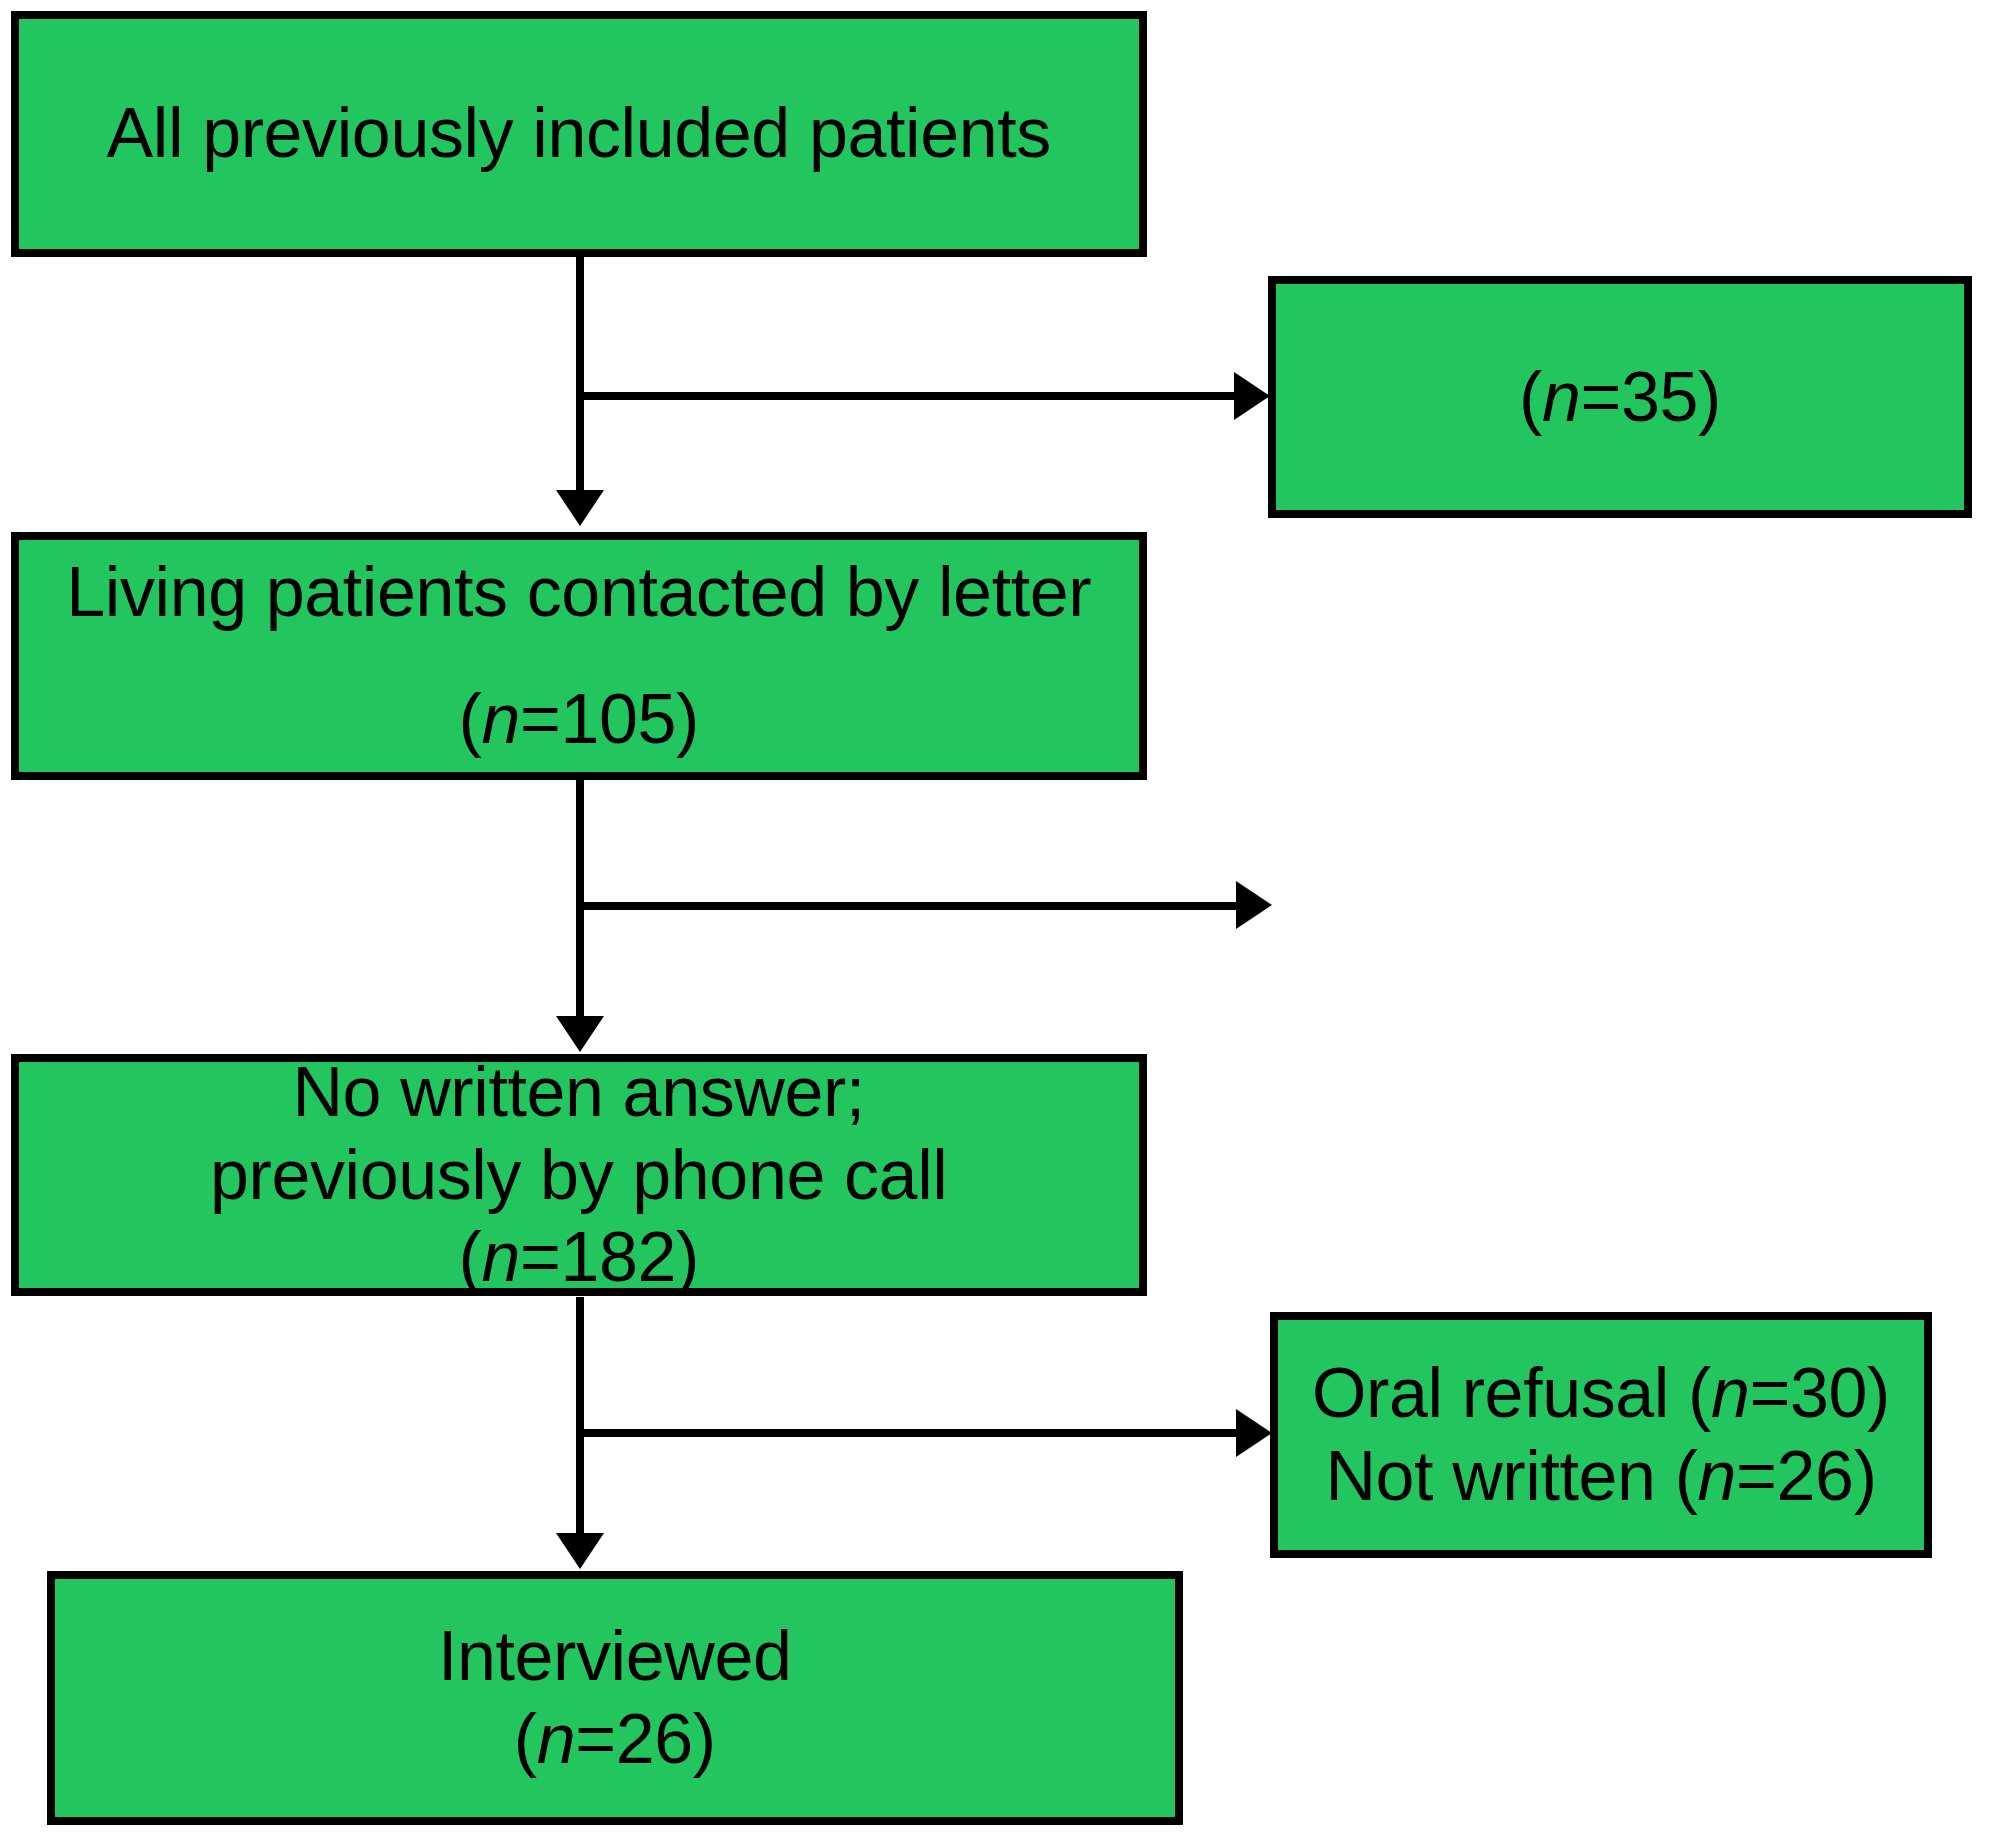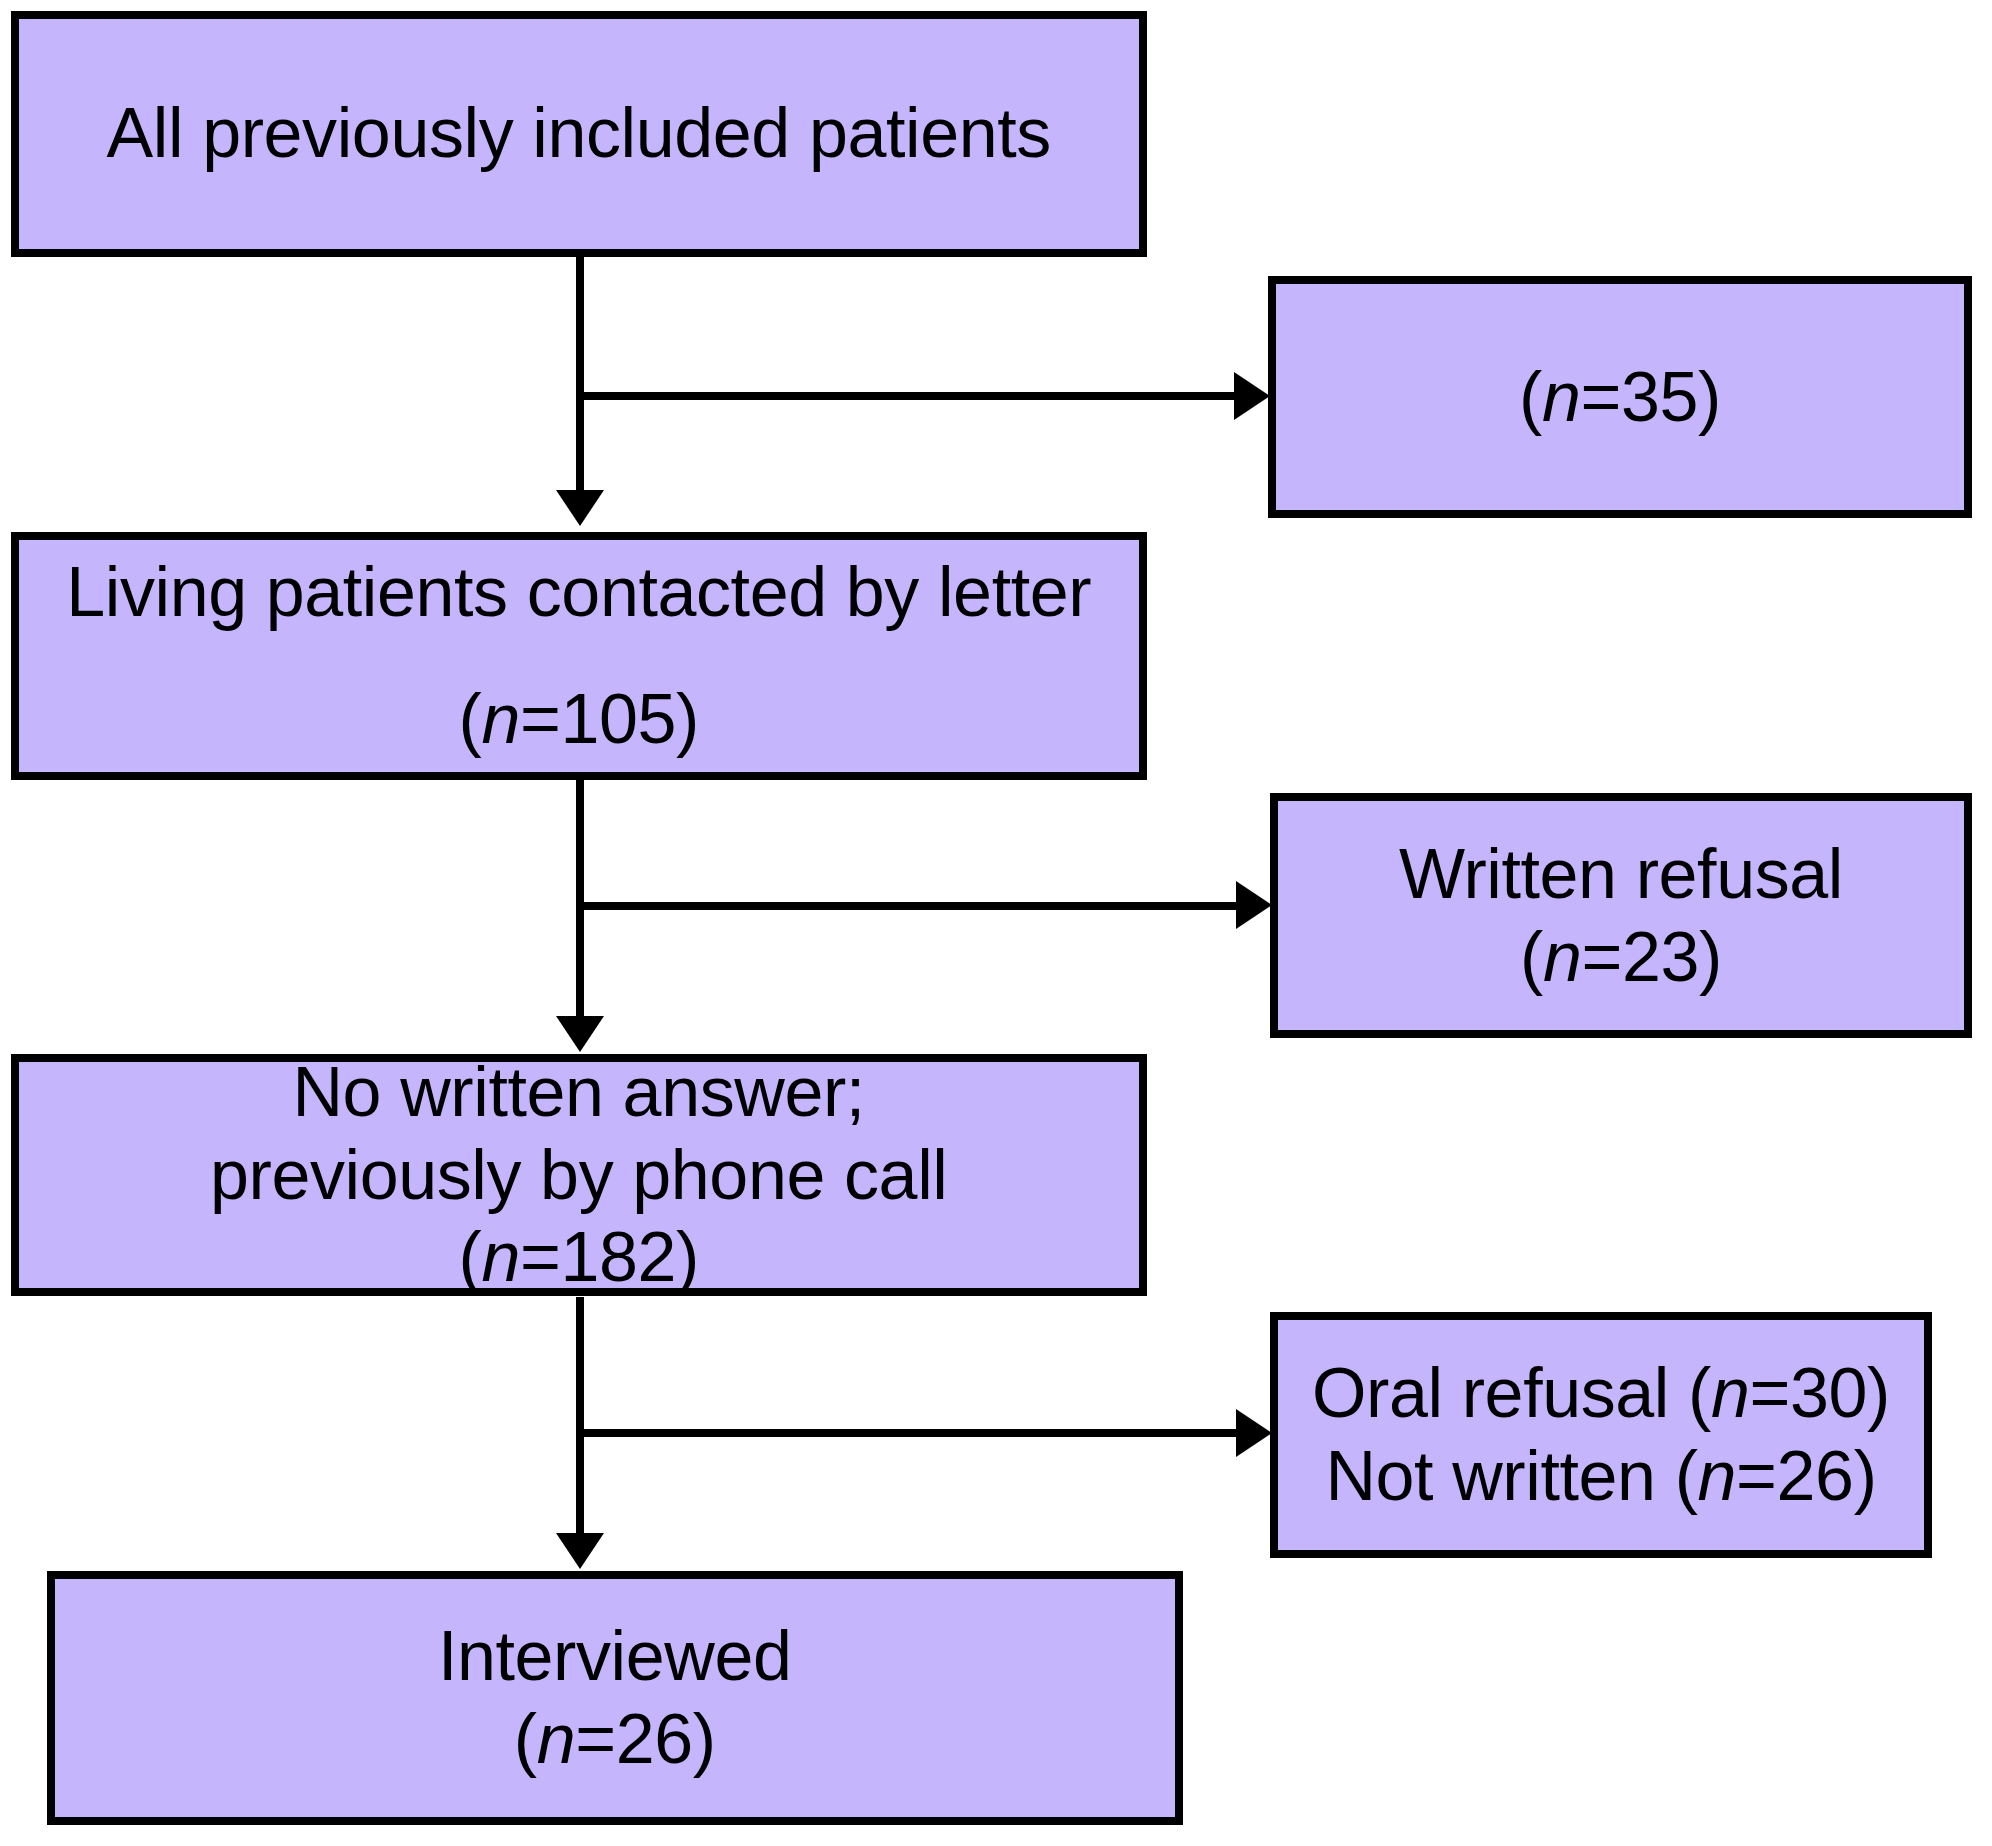--- a/index.html
+++ b/index.html
@@ -15,21 +15,21 @@
     position: relative;
     width: 1993px;
     height: 1846px;
     background: #ffffff;
     overflow: hidden;
   }
   .flow-box {
     position: absolute;
     box-sizing: border-box;
     border: 8px solid #000000;
-    background: #c4b5fd;
+    background: #22c55e;
     display: flex;
     flex-direction: column;
     align-items: center;
     justify-content: center;
     text-align: center;
     color: #000000;
     font-family: "Liberation Sans", sans-serif;
     font-size: 70px;
     line-height: 1.18;
     letter-spacing: -0.4px;
@@ -92,24 +92,20 @@
     <span class="line">Living patients contacted by letter</span>
     <span class="line">(<span class="ital">n</span>=105)</span>
   </div>
 
   <div class="vline" style="left:576px; top:780px; height:239px;"></div>
   <div class="arrow-down" style="left:556px; top:1016px;"></div>
 
   <div class="hline" style="left:579px; top:902px; width:657px;"></div>
   <div class="arrow-right" style="left:1236px; top:881px;"></div>
 
-  <div class="flow-box" style="left:1270px; top:793px; width:702px; height:245px;">
-    <span class="line">Written refusal</span>
-    <span class="line">(<span class="ital">n</span>=23)</span>
-  </div>
 
   <div class="flow-box" style="left:10.7px; top:1054px; width:1136px; height:242px;">
     <span class="line">No written answer;</span>
     <span class="line">previously by phone call</span>
     <span class="line">(<span class="ital">n</span>=182)</span>
   </div>
 
   <div class="vline" style="left:576px; top:1297px; height:239px;"></div>
   <div class="arrow-down" style="left:556px; top:1533px;"></div>
 

